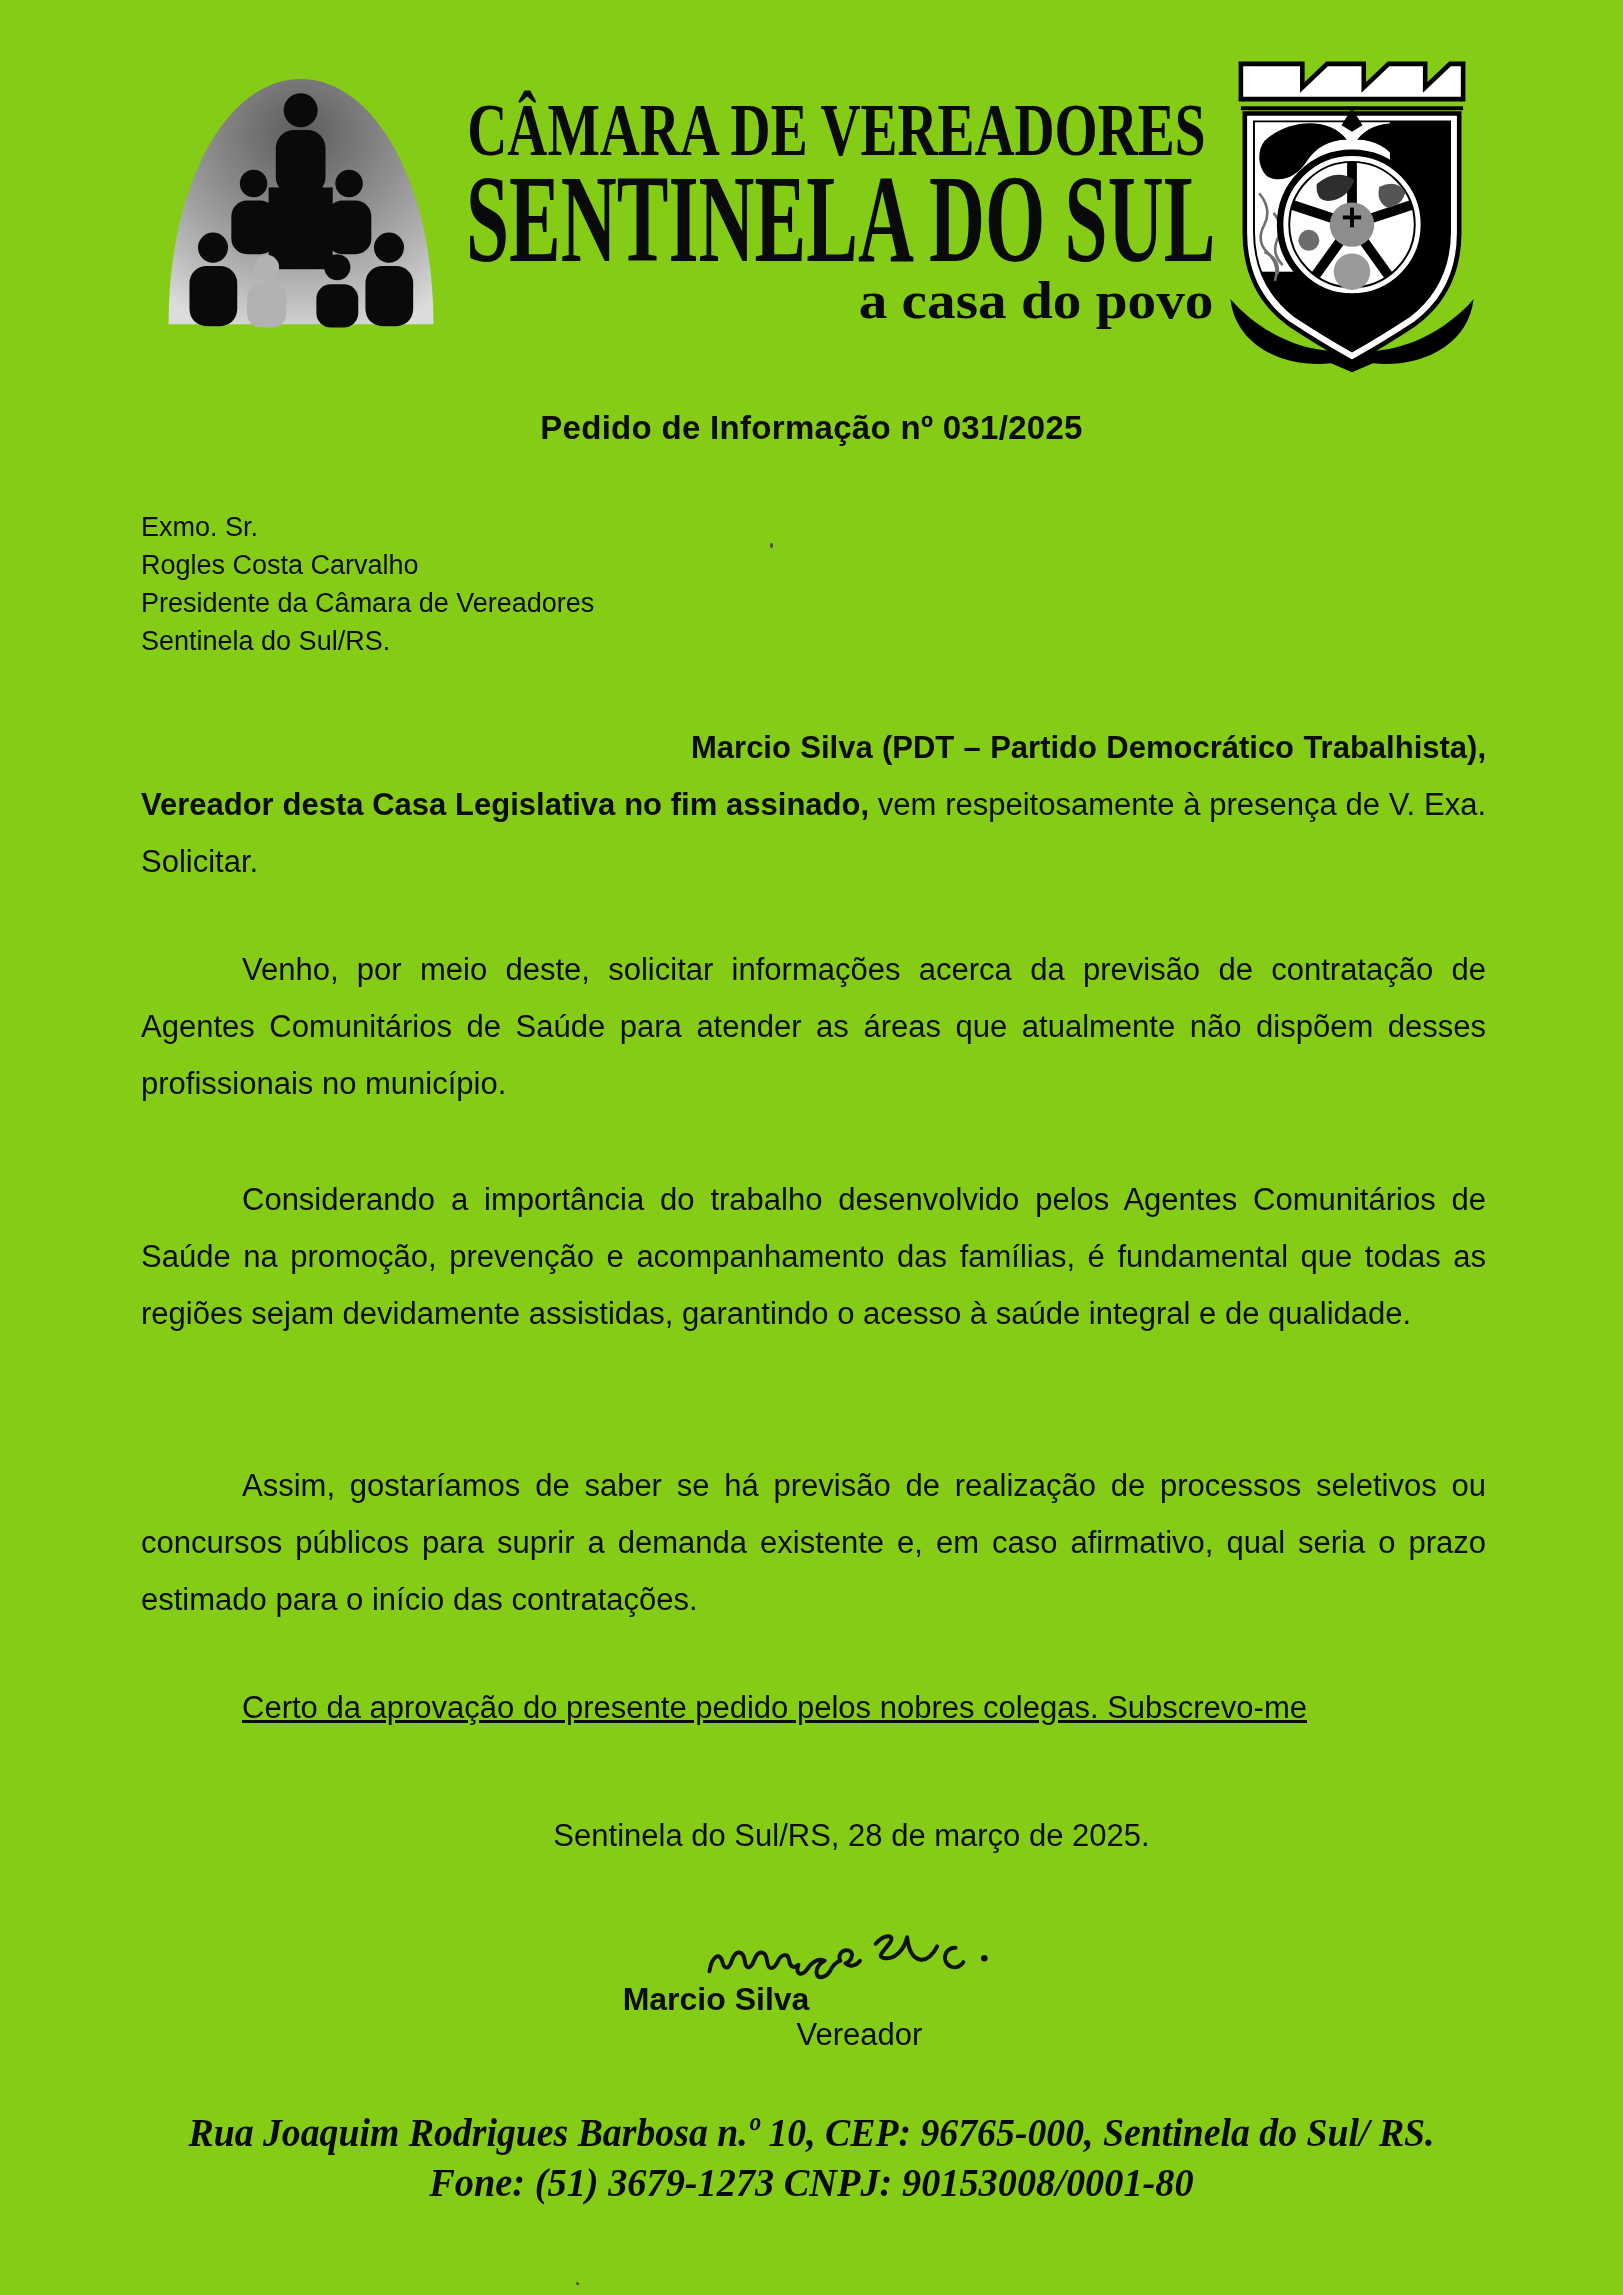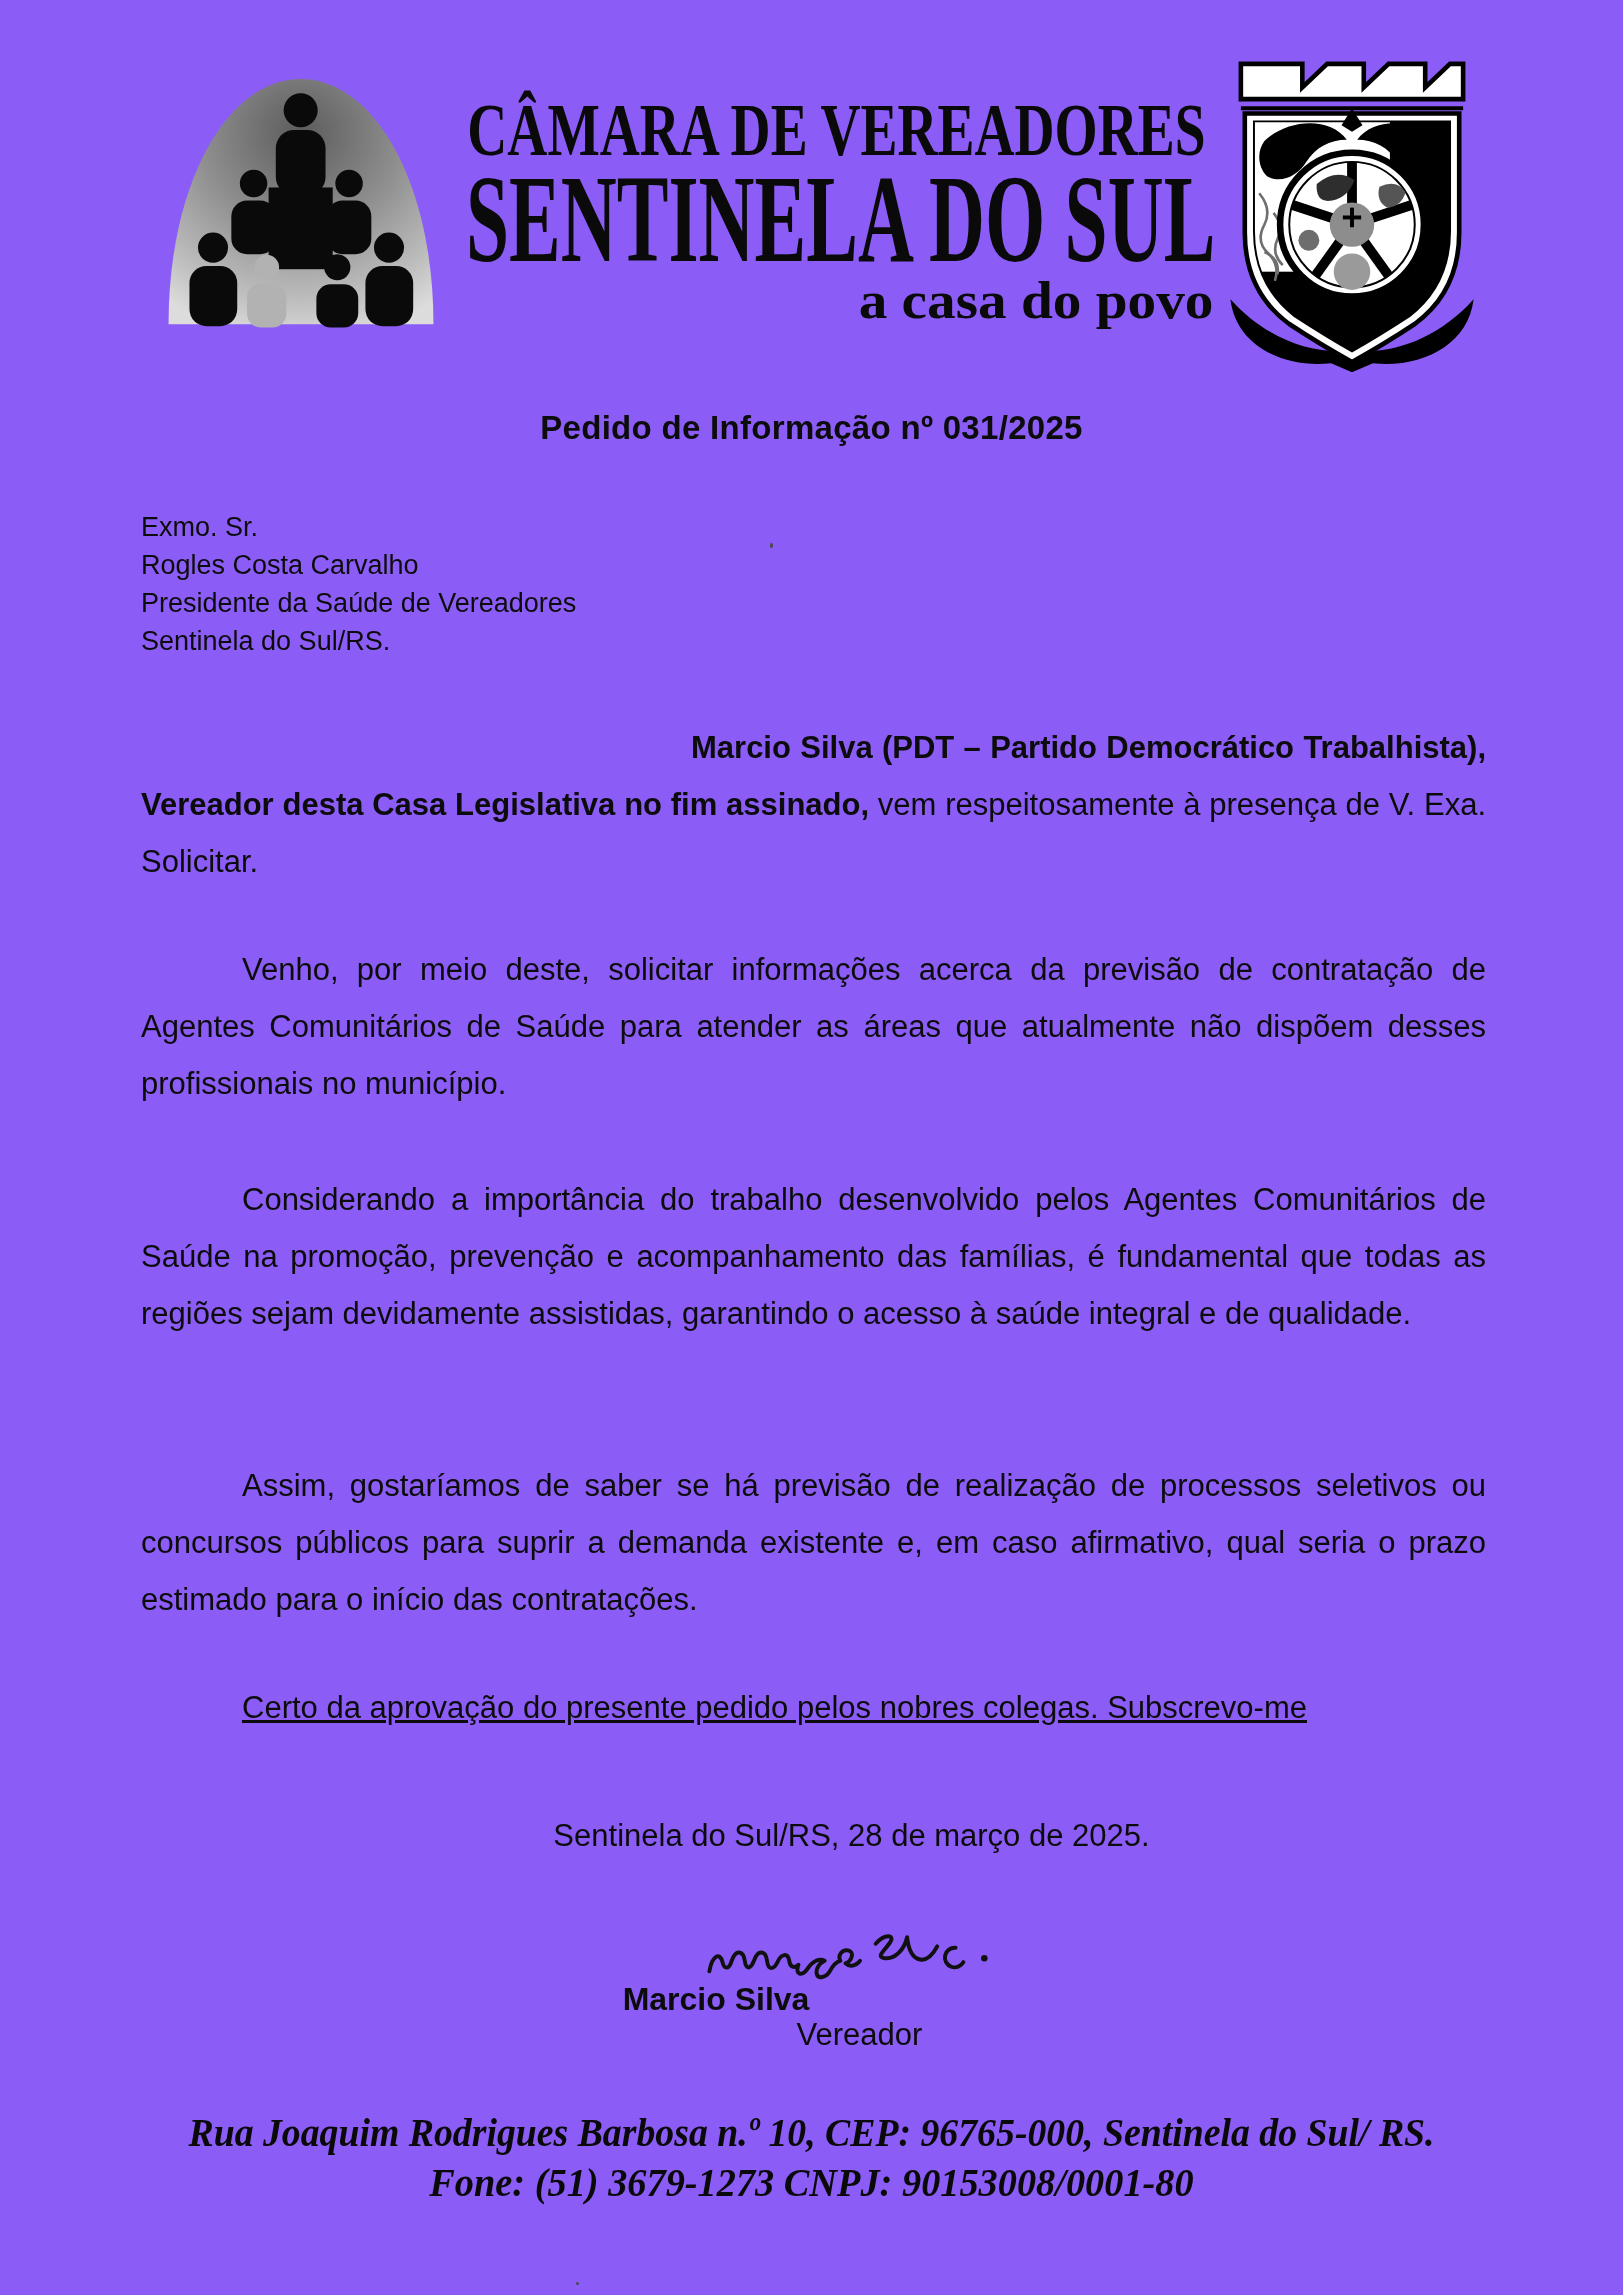--- a/index.html
+++ b/index.html
@@ -1,21 +1,21 @@
 <!DOCTYPE html>
 <html style="font-size:10.5px"><head>
 <meta charset="utf-8">
 <style>
   html,body{margin:0;padding:0;background:#8a8a8a;}
   .page{
     position:relative;
     width:1623px;
     height:2295px;
     margin:0 auto;
-    background:#8b5cf6;
+    background:#84cc16;
     font-family:"Liberation Sans","DejaVu Sans",sans-serif;
     color:#0c0c0c;
     overflow:hidden;
   }
   .abs{position:absolute;}
   .doc-title{
     left:0; top:401px; width:1623px;
     text-align:center;
     font-size:33px; font-weight:bold;
     letter-spacing:0.3px;
@@ -158,21 +158,21 @@
         </g>
       </g>
     </svg>
   </div>
 
   <div class="abs doc-title">Pedido de Informação nº 031/2025</div>
 
   <div class="abs addressee">
     <div>Exmo. Sr.</div>
     <div>Rogles Costa Carvalho</div>
-    <div>Presidente da Saúde de Vereadores</div>
+    <div>Presidente da Câmara de Vereadores</div>
     <div>Sentinela do Sul/RS.</div>
   </div>
 
   <p class="abs body-par par-intro"><b>Marcio Silva (PDT – Partido Democrático Trabalhista), Vereador desta Casa Legislativa no fim assinado,</b>
     <span>vem respeitosamente à presença de V. Exa. Solicitar.</span></p>
 
   <p class="abs body-par par-1">Venho, por meio deste, solicitar informações acerca da previsão de contratação de Agentes Comunitários de Saúde para atender as áreas que atualmente não dispõem desses profissionais no município.</p>
 
   <p class="abs body-par par-3">Assim, gostaríamos de saber se há previsão de realização de processos seletivos ou concursos públicos para suprir a demanda existente e, em caso afirmativo, qual seria o prazo estimado para o início das contratações.</p>
 

